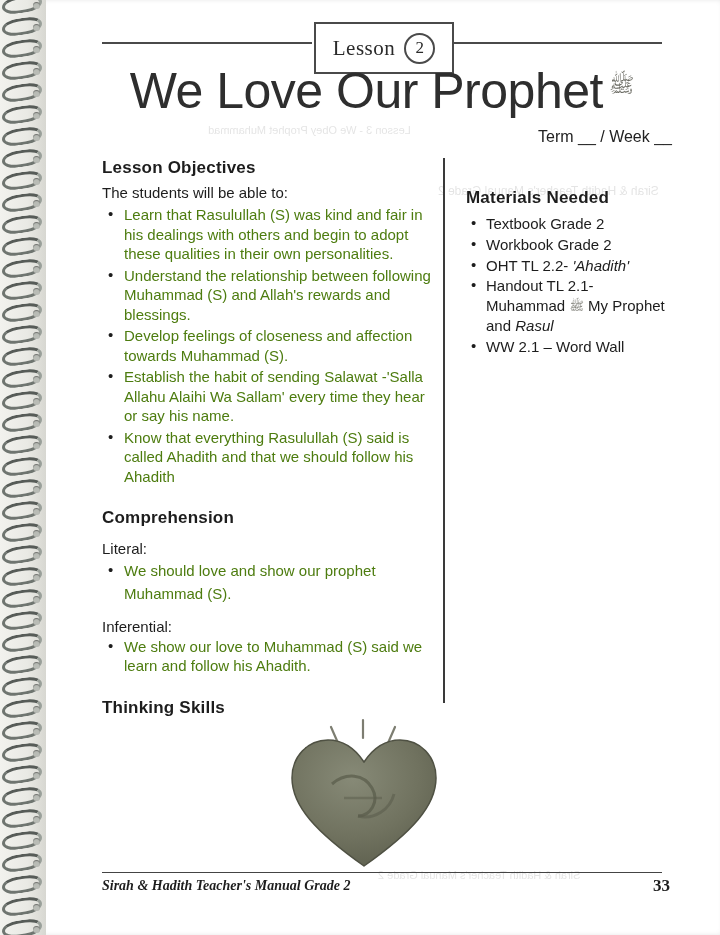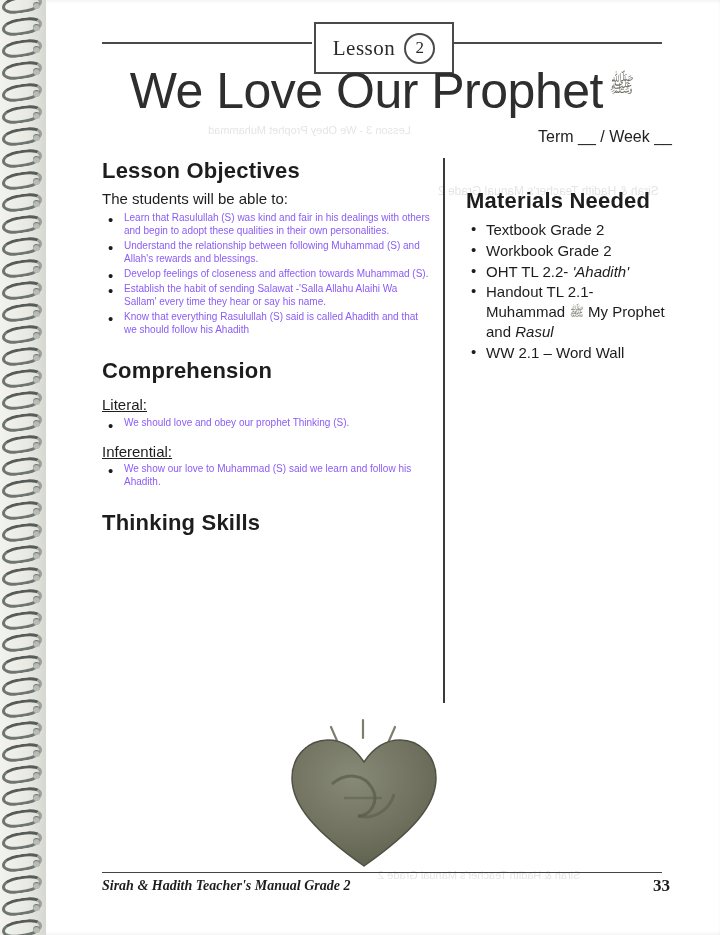--- a/index.html
+++ b/index.html
@@ -164,53 +164,52 @@
   }
   .divider {
     position: absolute;
     left: 365px; top: 158px;
     width: 2px; height: 545px;
     background: #3a3a3a;
   }
 
   h2.sect {
     margin: 0 0 6px 0;
-    font-size: 22px;
+    font-size: 17px;
     font-weight: 700;
     color: #1d1d1d;
     letter-spacing: .2px;
   }
   .lead {
     margin: 0 0 4px 0;
     font-size: 15px;
     color: #1d1d1d;
   }
   ul.bullets {
     list-style: none;
     margin: 0;
     padding: 0;
   }
   ul.bullets li {
     position: relative;
     padding-left: 22px;
     margin: 0 0 2px 0;
-    font-size: 10px;
+    font-size: 15px;
     line-height: 1.30;
-    color: #8b5cf6;
+    color: #4d7c0f;
   }
   ul.bullets li::before {
     content: "\2022";
     position: absolute;
     left: 6px; top: -1px;
     font-size: 15px;
     color: #1d1d1d;
   }
   .sub-head {
     font-size: 15px;
-    text-decoration: underline;
     margin: 12px 0 2px 0;
     color: #1d1d1d;
   }
   .spacer-md { height: 20px; }
   b.strong { font-weight: 400; }
   i.ital { font-style: italic; }
 
   ul.mats {
     list-style: none;
     margin: 2px 0 0 0;
@@ -398,21 +397,21 @@
         <li>Understand the relationship between following Muhammad (S) and Allah's rewards and blessings.</li>
         <li>Develop feelings of closeness and affection towards Muhammad (S).</li>
         <li id="obj-salawat">Establish the habit of sending <b class="strong">Salawat</b> -'Salla Allahu Alaihi Wa Sallam' every time they hear or say his name.</li>
         <li>Know that everything Rasulullah (S)  said is called Ahadith and that we should follow his Ahadith</li>
       </ul>
 
       <div class="spacer-md"></div>
       <h2 class="sect">Comprehension</h2>
       <div class="sub-head">Literal:</div>
       <ul class="bullets">
-        <li style="line-height:1.55;">We should love and obey our prophet Thinking (S).</li>
+        <li style="line-height:1.55;">We should love and show our prophet Muhammad (S).</li>
       </ul>
 
       <div class="sub-head">Inferential:</div>
       <ul class="bullets">
         <li>We show our love to Muhammad (S) said we learn and follow his Ahadith.</li>
       </ul>
 
       <div class="spacer-md"></div>
       <h2 class="sect">Thinking Skills</h2>
     </div>

